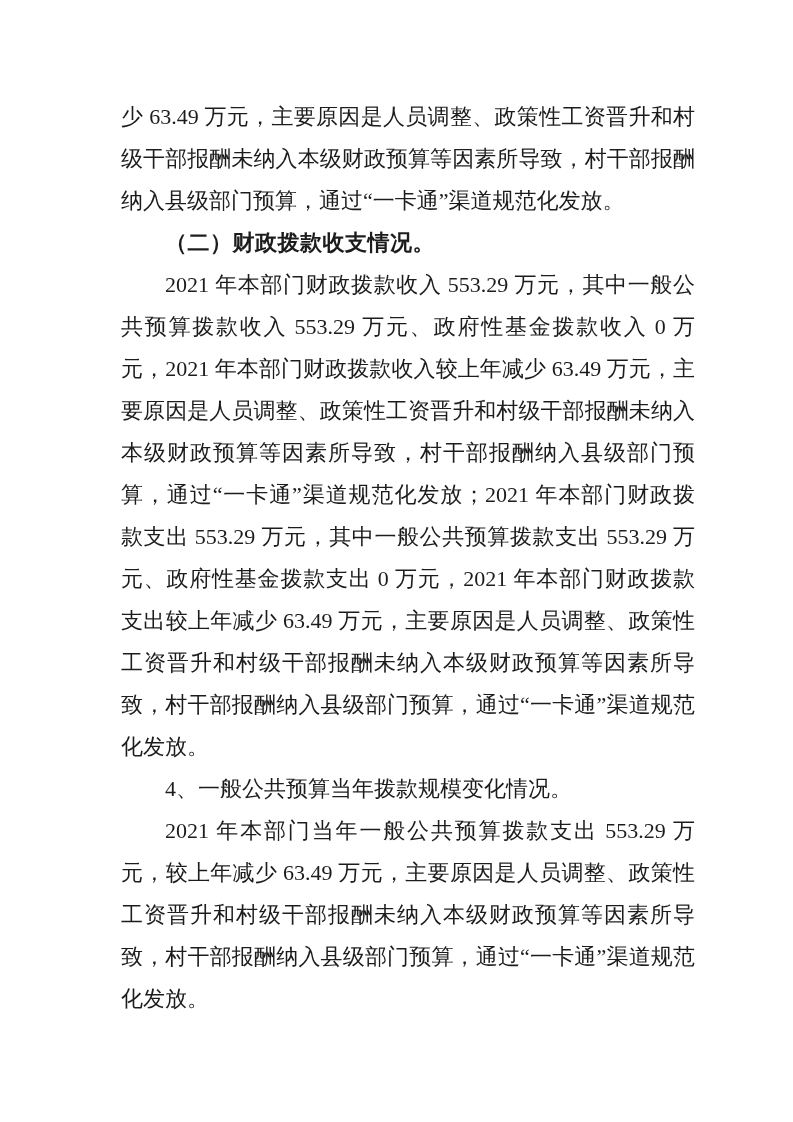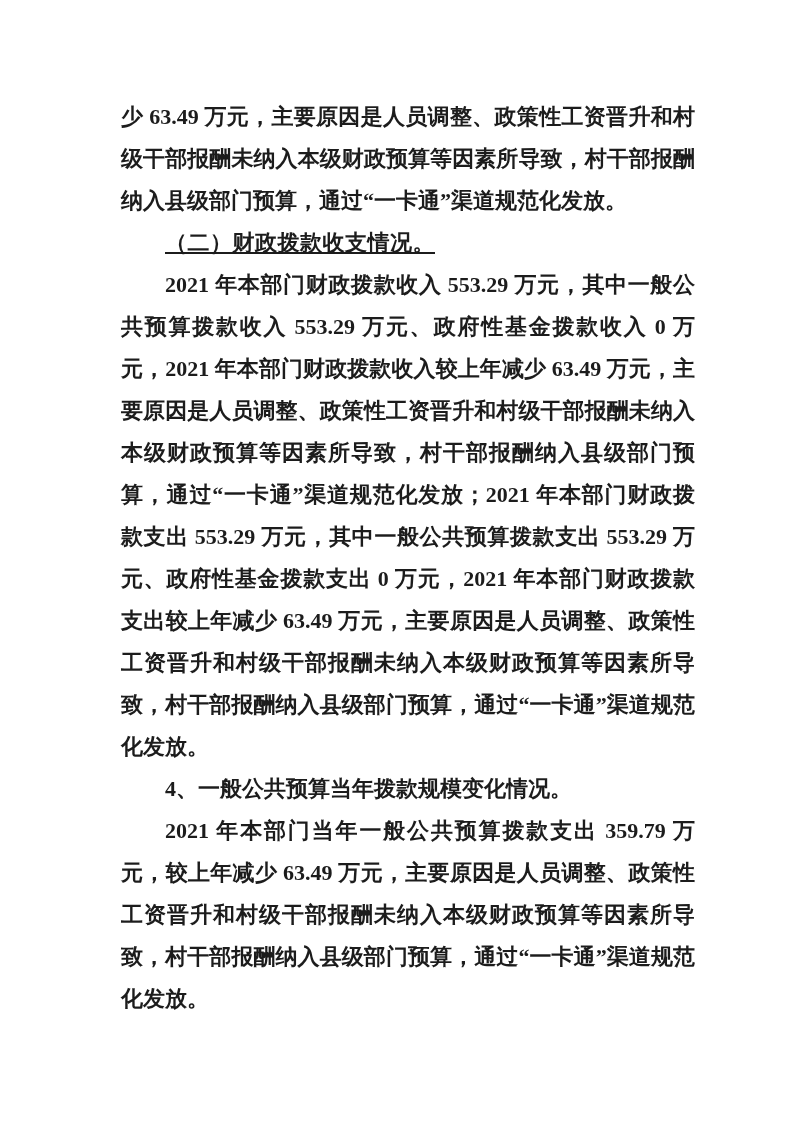--- a/index.html
+++ b/index.html
@@ -22,36 +22,34 @@
     font-family: "Liberation Serif", "DejaVu Serif", serif;
     font-size: 22px;
     line-height: 42px;
     color: #1c1c1c;
     text-align: justify;
   }
   .text-block p {
     margin: 0;
     padding: 0;
     word-break: normal;
-    font-weight: bold;
   }
   .text-block p.indent {
     text-indent: 2em;
   }
   .text-block p.heading {
     font-weight: 700;
     font-family: "Liberation Serif", "DejaVu Serif", serif;
     letter-spacing: 0.5px;
-    text-decoration: underline;
   }
 </style>
 </head>
 <body>
 
 <div class="page">
   <div class="text-block">
       <p class="body">少 63.49 万元，主要原因是人员调整、政策性工资晋升和村级干部报酬未纳入本级财政预算等因素所导致，村干部报酬纳入县级部门预算，通过“一卡通”渠道规范化发放。</p>
       <p class="heading indent">（二）财政拨款收支情况。</p>
       <p class="body indent">2021 年本部门财政拨款收入 553.29 万元，其中一般公共预算拨款收入 553.29 万元、政府性基金拨款收入 0 万元，2021 年本部门财政拨款收入较上年减少 63.49 万元，主要原因是人员调整、政策性工资晋升和村级干部报酬未纳入本级财政预算等因素所导致，村干部报酬纳入县级部门预算，通过“一卡通”渠道规范化发放；2021 年本部门财政拨款支出 553.29 万元，其中一般公共预算拨款支出 553.29 万元、政府性基金拨款支出 0 万元，2021 年本部门财政拨款支出较上年减少 63.49 万元，主要原因是人员调整、政策性工资晋升和村级干部报酬未纳入本级财政预算等因素所导致，村干部报酬纳入县级部门预算，通过“一卡通”渠道规范化发放。</p>
       <p class="body indent">4、一般公共预算当年拨款规模变化情况。</p>
-      <p class="body indent">2021 年本部门当年一般公共预算拨款支出 359.79 万元，较上年减少 63.49 万元，主要原因是人员调整、政策性工资晋升和村级干部报酬未纳入本级财政预算等因素所导致，村干部报酬纳入县级部门预算，通过“一卡通”渠道规范化发放。</p>
+      <p class="body indent">2021 年本部门当年一般公共预算拨款支出 553.29 万元，较上年减少 63.49 万元，主要原因是人员调整、政策性工资晋升和村级干部报酬未纳入本级财政预算等因素所导致，村干部报酬纳入县级部门预算，通过“一卡通”渠道规范化发放。</p>
     </div>
 </div>
 
 </body></html>

